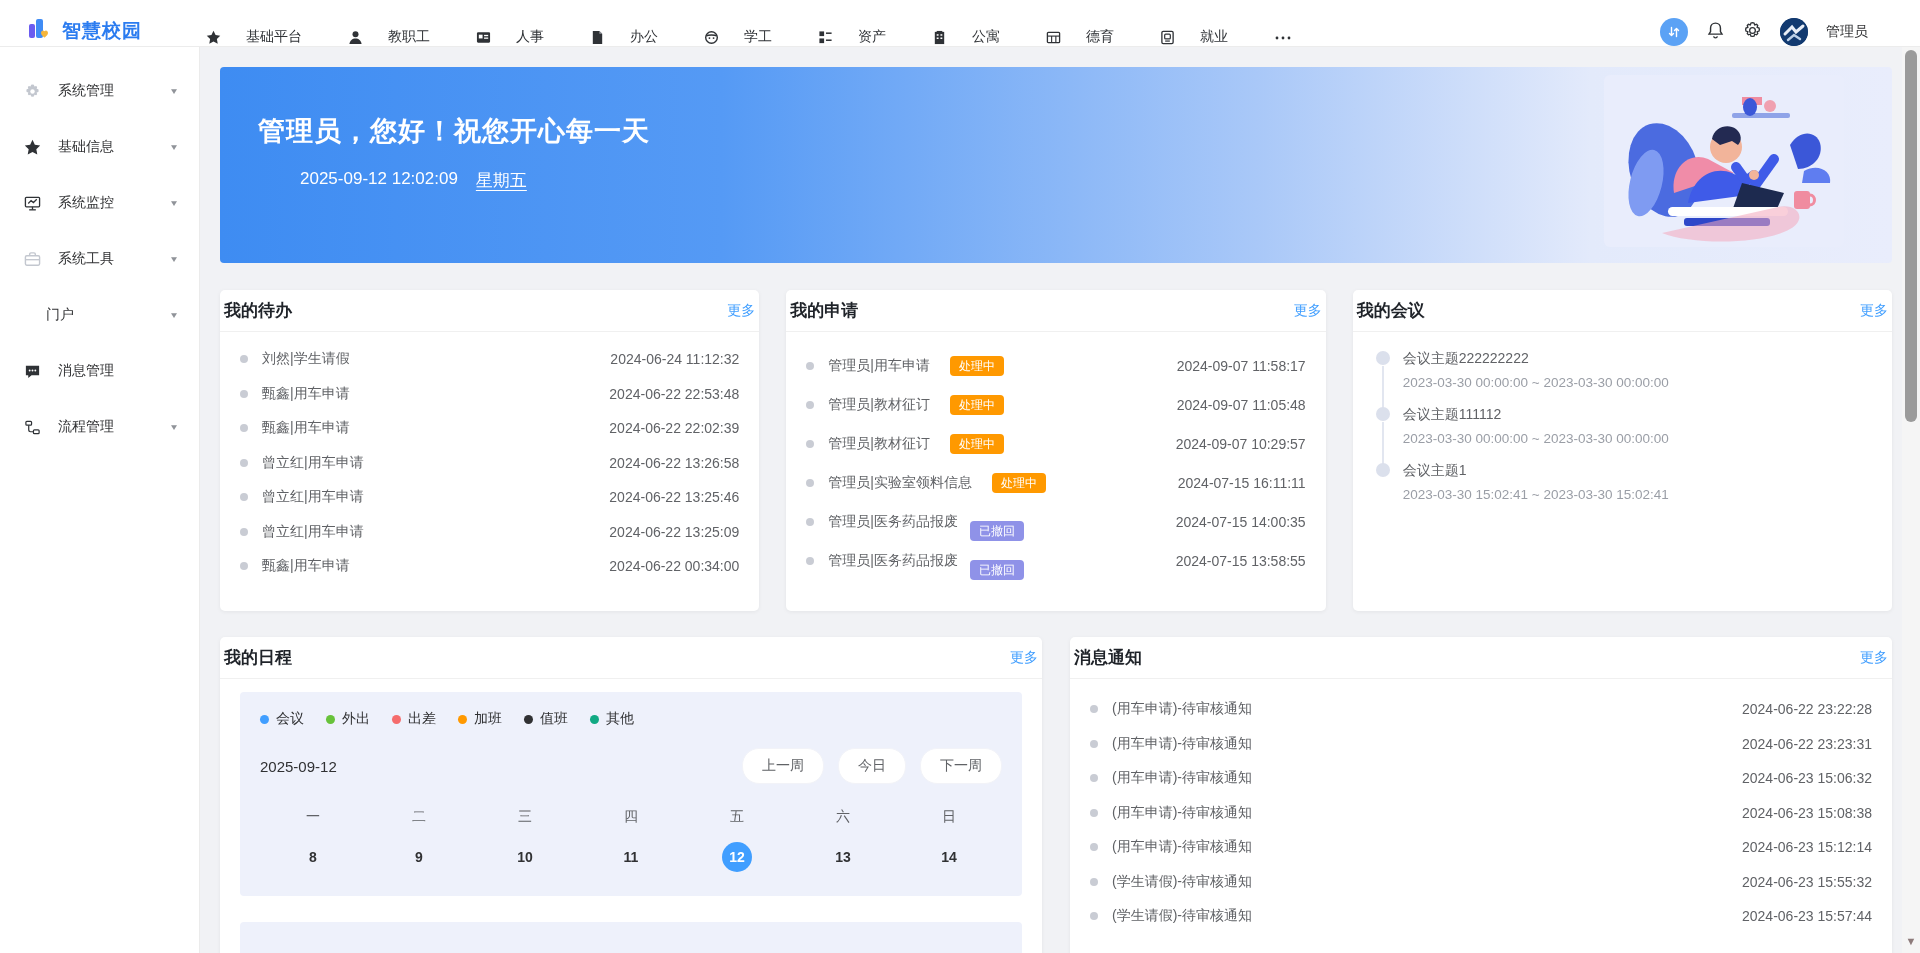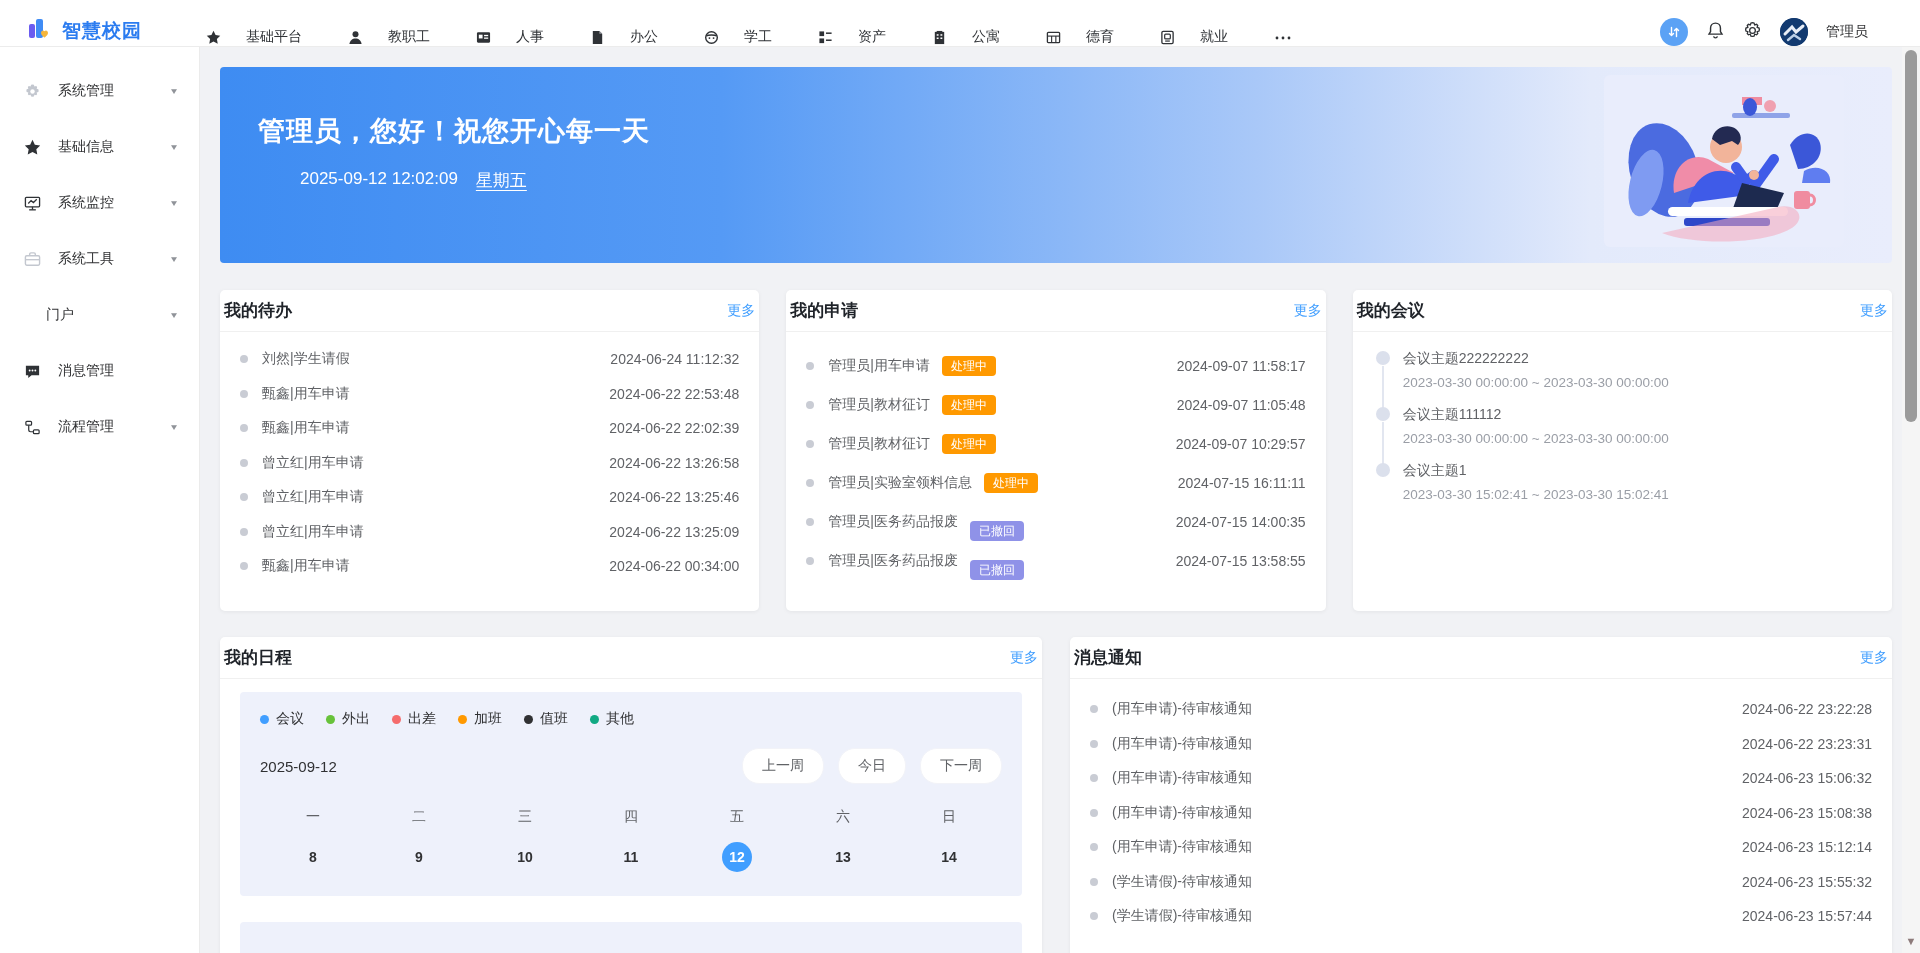--- a/index.html
+++ b/index.html
@@ -51,21 +51,21 @@
   .more-link { font-size:14px; color:var(--link,#409eff); cursor:pointer; }
   .row-cards { height:321px; }
 
   
   ul.plain { list-style:none; padding:10px 20px 0 20px; }
   .l-row { display:flex; align-items:center; height:34.5px; font-size:14px; color:#606266; cursor:pointer; }
   .dot { width:8px; height:8px; border-radius:50%; background:#c9ccd4; margin-right:14px; flex:none; }
   .l-label { flex:1; display:flex; align-items:center; gap:12px; white-space:nowrap; overflow:hidden; }
   .l-time { color:#606266; white-space:nowrap; }
   .badge { font-size:12px; color:#fff; border-radius:4px; padding:4px 9px; line-height:1; flex:none; }
-  .badge.processing { background:var(--badge_processing,#ff9900); }
+  .badge.processing { background:var(--badge_processing,#ff9900);margin-left:8px; }
   .badge.revoked { background:var(--badge_revoked,#8f92e8);margin-top:19px; }
 
   
   .timeline { padding:18px 20px 0 26px; }
   .tl-item { position:relative; padding:0 0 16px 24px; }
   .tl-item:before { content:""; position:absolute; left:3px; top:16px; bottom:-6px; width:2px; background:#e2e6f0; }
   .tl-item:last-child:before { display:none; }
   .tl-dot { position:absolute; left:-3px; top:1px; width:14px; height:14px; border-radius:50%; background:#dbe0ec; }
   .tl-title { font-size:14px; color:#606266; margin-bottom:7px; cursor:pointer; }
   .tl-time { font-size:13.5px; color:#9a9ea6; }

